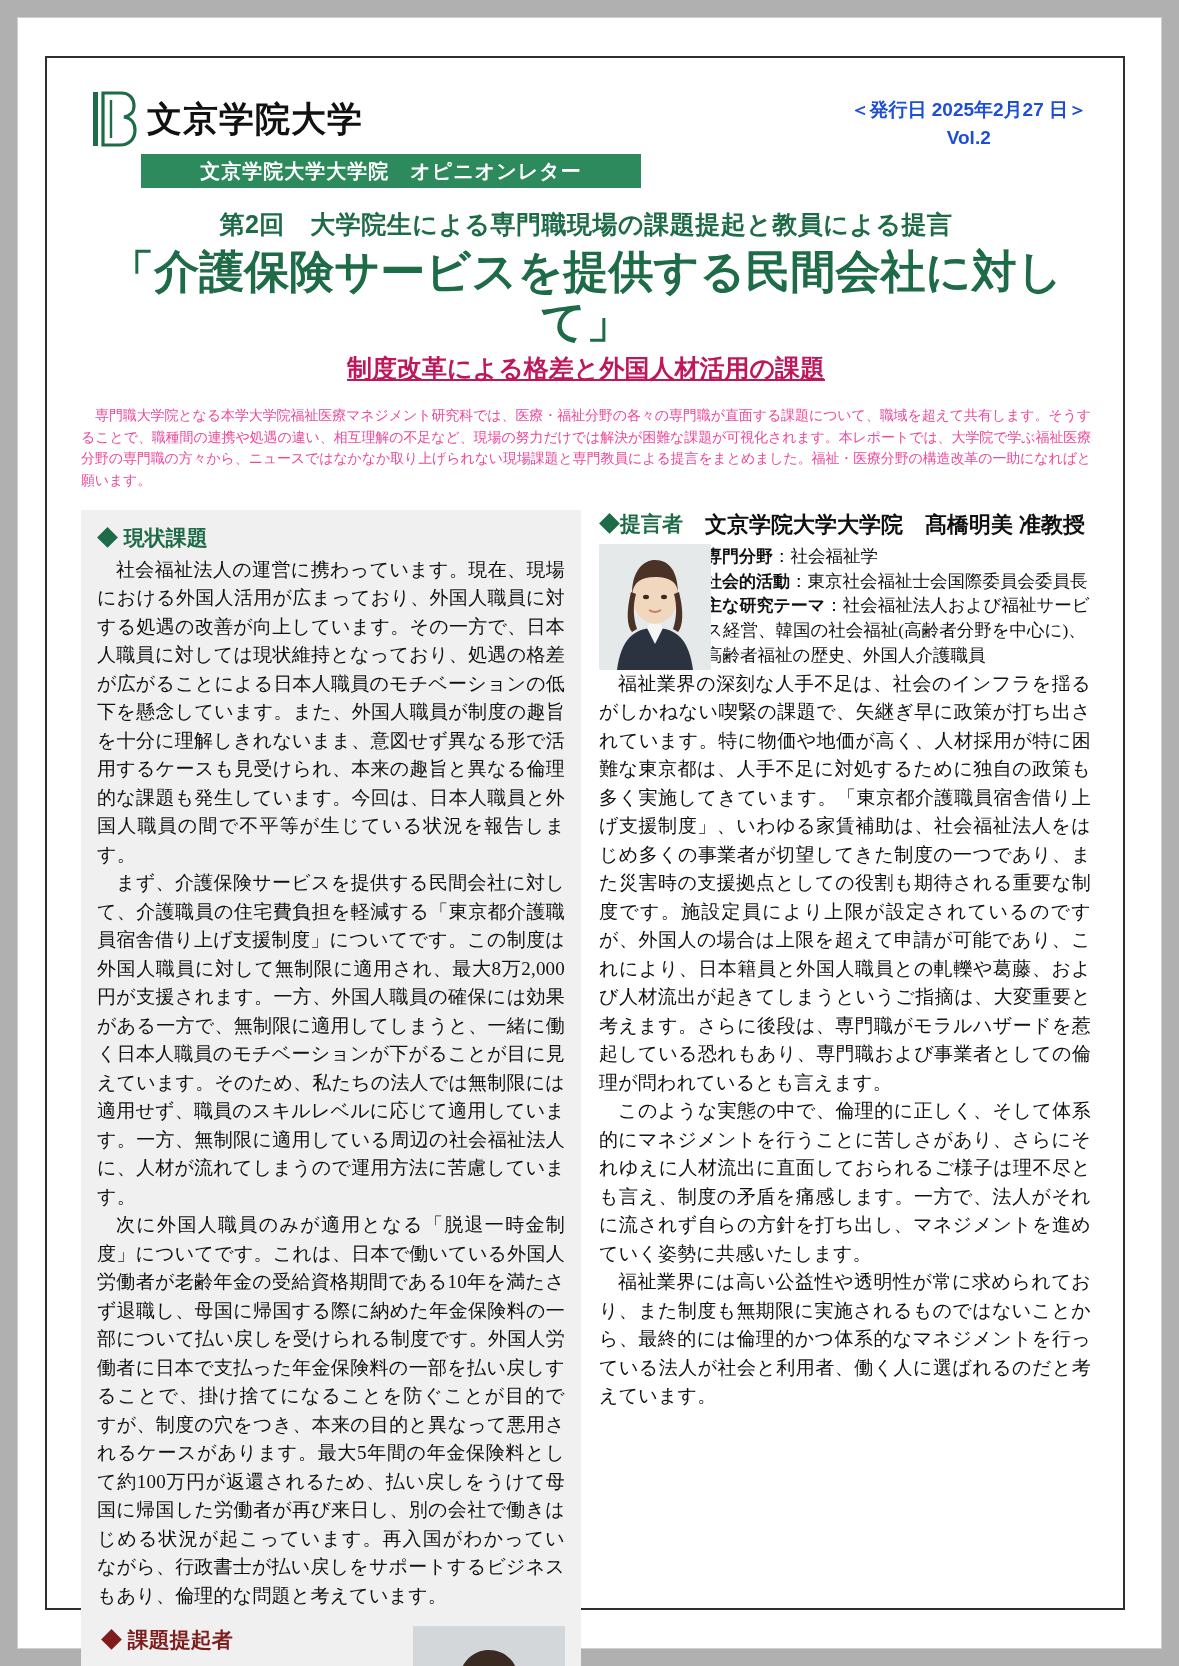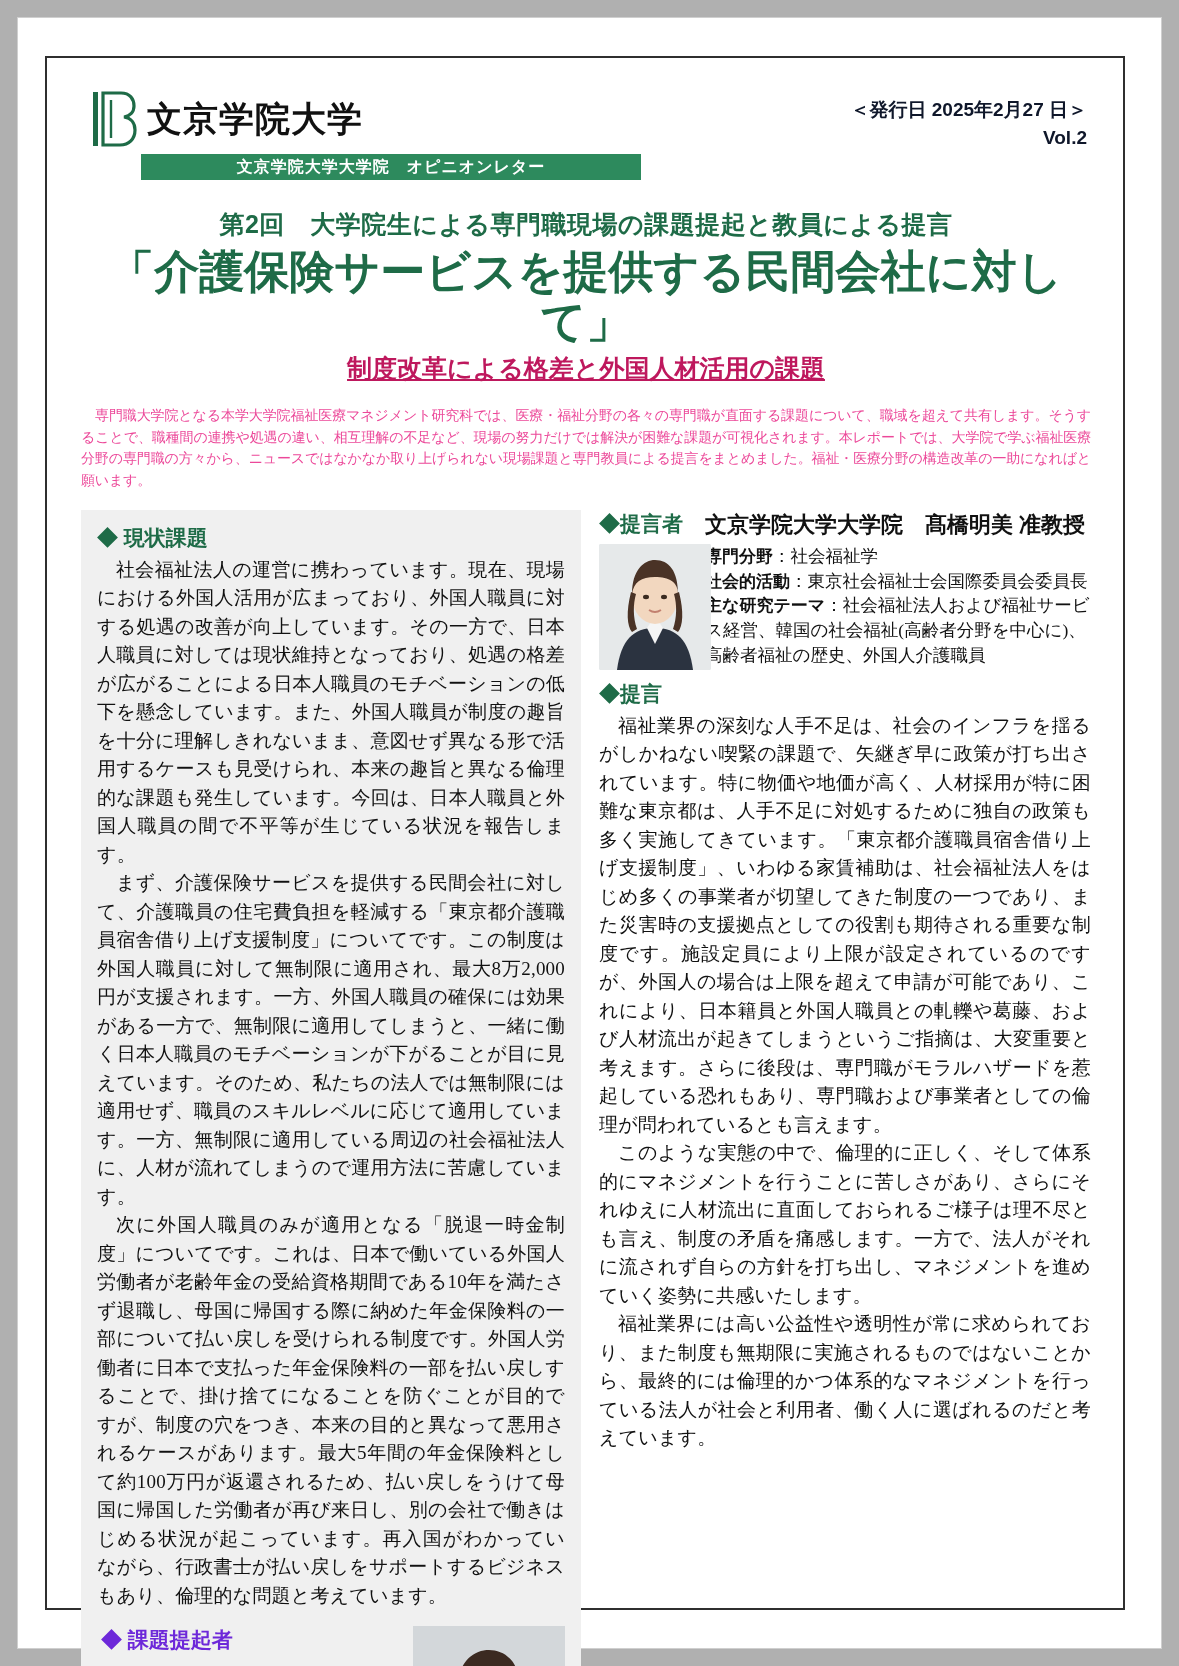--- a/index.html
+++ b/index.html
@@ -61,39 +61,39 @@
     font-family: "Liberation Serif", serif;
     font-weight: bold;
     font-size: 35px;
     letter-spacing: 1px;
     color: #111;
   }
   .pub-info {
     position: absolute;
     right: 4px;
     top: 12px;
-    text-align: right;
+    text-align: center;
     font-family: "Liberation Sans", sans-serif;
     font-weight: bold;
     font-size: 19px;
-    color: #0f172a;
+    color: #1d4ed8;
     line-height: 1.45;
   }
   .green-bar {
     position: absolute;
     left: 60px;
     top: 70px;
     width: 500px;
-    height: 26px;
+    height: 34px;
     background: #2e8b57;
     background: #2d8a5d;
     color: #fff;
     font-family: "Liberation Sans", sans-serif;
     font-weight: bold;
-    font-size: 16px;
+    font-size: 20px;
     display: flex;
     align-items: center;
     justify-content: center;
     letter-spacing: 1px;
   }
   .green-bar span { white-space: pre; }
 
   
   .title-block {
     text-align: center;
@@ -206,21 +206,21 @@
     margin-top: 16px;
     display: flex;
     gap: 14px;
     align-items: flex-start;
   }
   .author-text { flex: 1; padding-left: 4px;}
   .author-head {
     font-family: "Liberation Sans", sans-serif;
     font-weight: bold;
     font-size: 21px;
-    color: #6d28d9;
+    color: #7f1d1d;
     margin-bottom: 8px;
   }
   .author-photo {
     width: 152px;
     height: 168px;
     flex: 0 0 152px;
     overflow: hidden;
     background: #d9dde0;
     position: relative;
   }
@@ -323,21 +323,20 @@
               </div>
               <div class="proposer-line">
                 <b>社会的活動</b><span>：東京社会福祉士会国際委員会委員長</span>
               </div>
               <div class="proposer-line">
                 <b>主な研究テーマ</b><span>：社会福祉法人および福祉サービス経営、韓国の社会福祉(高齢者分野を中心に)、高齢者福祉の歴史、外国人介護職員</span>
               </div>
             </div>
           </div>
 
-          <div class="sec-head" style="margin-top:10px;">◆提言</div>
           <div class="body-text p">福祉業界の深刻な人手不足は、社会のインフラを揺るがしかねない喫緊の課題で、矢継ぎ早に政策が打ち出されています。特に物価や地価が高く、人材採用が特に困難な東京都は、人手不足に対処するために独自の政策も多く実施してきています。「東京都介護職員宿舎借り上げ支援制度」、いわゆる家賃補助は、社会福祉法人をはじめ多くの事業者が切望してきた制度の一つであり、また災害時の支援拠点としての役割も期待される重要な制度です。施設定員により上限が設定されているのですが、外国人の場合は上限を超えて申請が可能であり、これにより、日本籍員と外国人職員との軋轢や葛藤、および人材流出が起きてしまうというご指摘は、大変重要と考えます。さらに後段は、専門職がモラルハザードを惹起している恐れもあり、専門職および事業者としての倫理が問われているとも言えます。</div>
           <div class="body-text p">このような実態の中で、倫理的に正しく、そして体系的にマネジメントを行うことに苦しさがあり、さらにそれゆえに人材流出に直面しておられるご様子は理不尽とも言え、制度の矛盾を痛感します。一方で、法人がそれに流されず自らの方針を打ち出し、マネジメントを進めていく姿勢に共感いたします。</div>
           <div class="body-text p">福祉業界には高い公益性や透明性が常に求められており、また制度も無期限に実施されるものではないことから、最終的には倫理的かつ体系的なマネジメントを行っている法人が社会と利用者、働く人に選ばれるのだと考えています。</div>
         </div>
 
       </div>
     </div>
   </div>
 </div>
 

